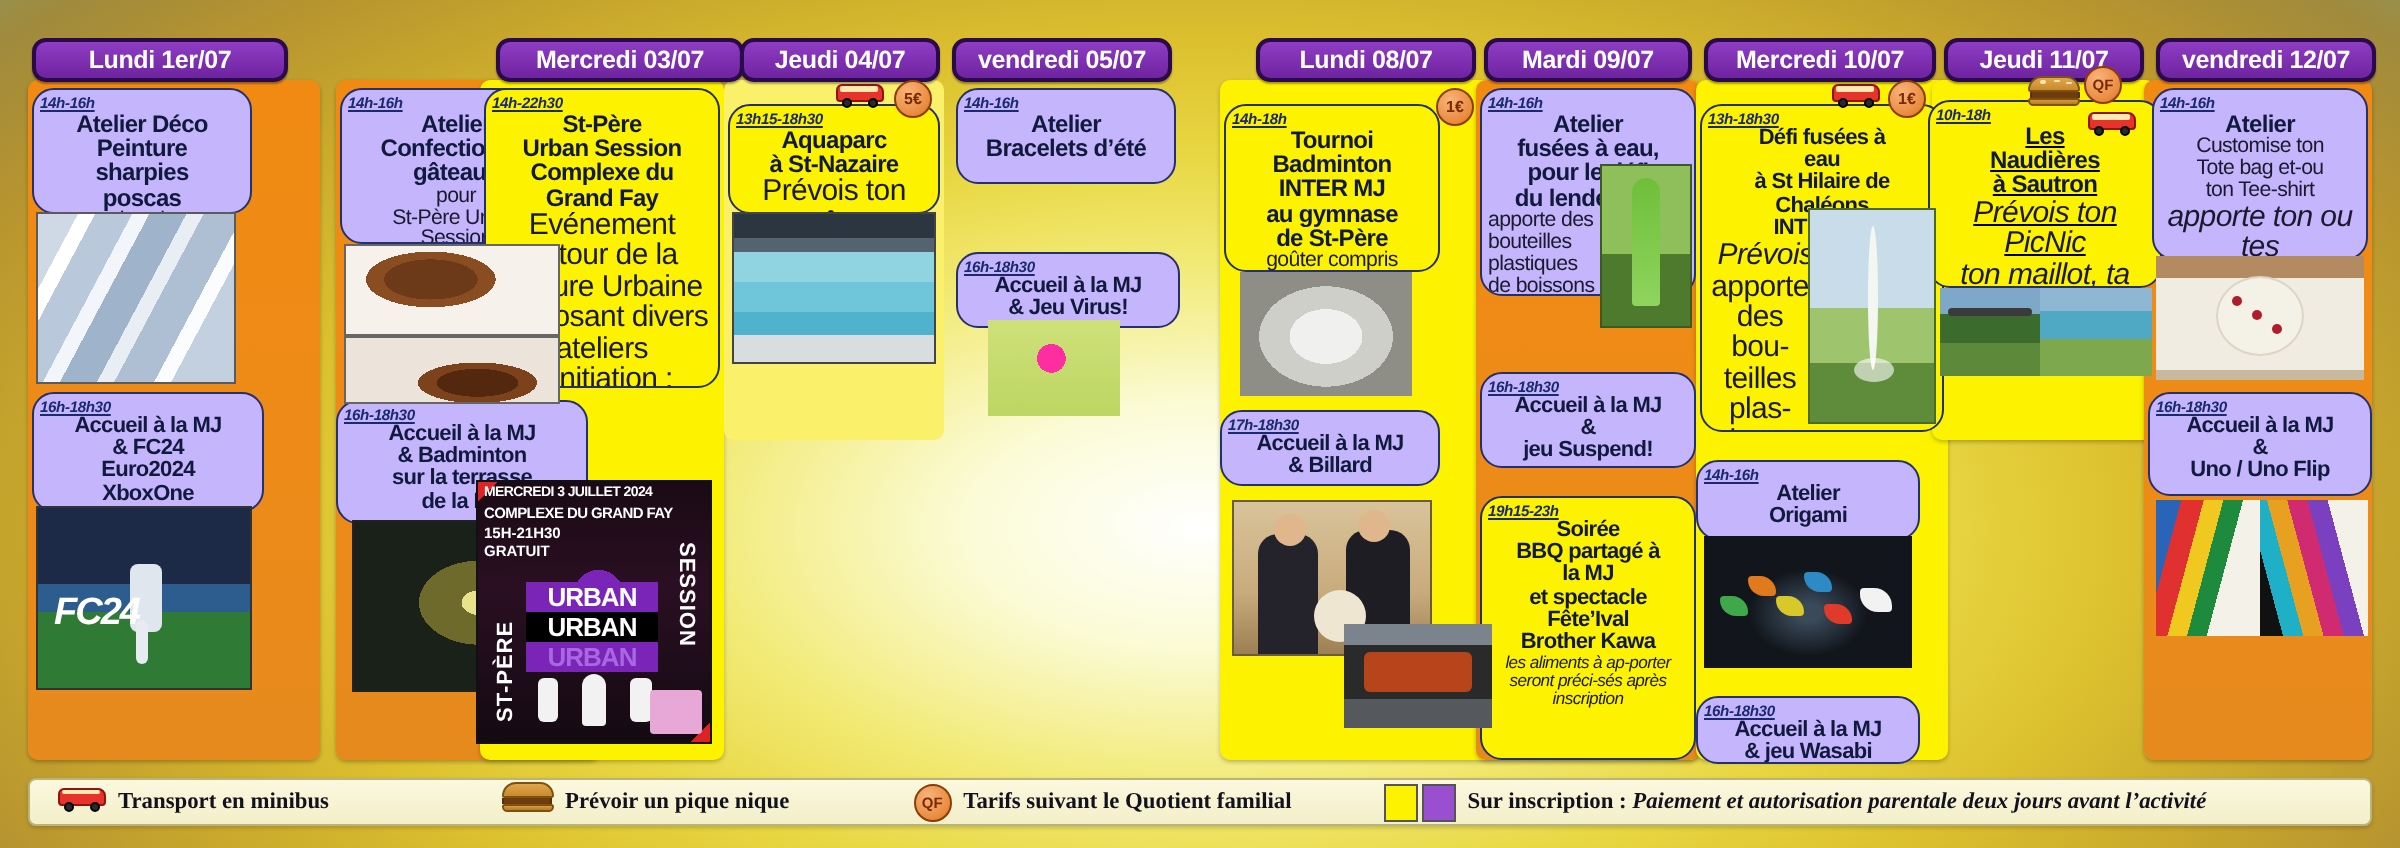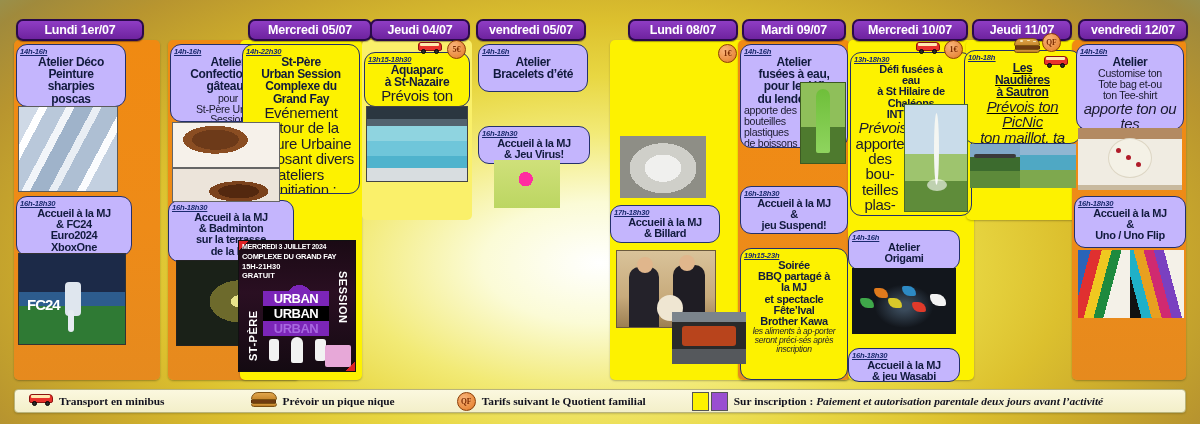--- a/index.html
+++ b/index.html
@@ -68,21 +68,21 @@
   .sub.tiny { font-size: 8.6px; }
 
   
   .badge { position: absolute; z-index: 30; }
   .coin {
     width: 19px; height: 19px; border-radius: 50%;
     background: radial-gradient(circle at 35% 30%, #f9b37a, #e98b3e 70%, #c9641f);
     border: 1.3px solid #8c3d06;
     display: flex; align-items: center; justify-content: center;
     font-size: 8px; font-weight: bold; color: #7a2a00;
-    font-family: Liberation Serif, serif;
+    font-family: Liberation Sans, sans-serif;
   }
   .coin.qf { font-size: 7.5px; }
   .bus {
     width: 24px; height: 14px; position: relative;
   }
   .bus .body {
     position: absolute; left: 0; top: 2px; width: 24px; height: 9px;
     background: #e8322c; border: 1px solid #8d1410; border-radius: 3px 4px 2px 2px;
   }
   .bus .win {
@@ -179,21 +179,21 @@
   <div class="panel yellow" style="left:610px; top:40px; width:240px; height:340px;"></div>
   <div class="panel orange" style="left:738px; top:40px; width:112px; height:340px;"></div>
   <div class="panel yellow" style="left:848px; top:40px; width:126px; height:340px;"></div>
   <div class="panel yellow" style="left:966px; top:40px; width:112px; height:180px;"></div>
   <div class="panel orange" style="left:1072px; top:40px; width:114px; height:340px;"></div>
 
   <div class="dayhdr" style="left:16px; top:19px; width:128px;">
       <span>Lundi 1er/07</span>
     </div>
   <div class="dayhdr" style="left:248px; top:19px; width:124px;">
-      <span>Mercredi 05/07</span>
+      <span>Mercredi 03/07</span>
     </div>
   <div class="dayhdr" style="left:370px; top:19px; width:100px;">
       <span>Jeudi 04/07</span>
     </div>
   <div class="dayhdr" style="left:476px; top:19px; width:110px;">
       <span>vendredi 05/07</span>
     </div>
   <div class="dayhdr" style="left:628px; top:19px; width:110px;">
       <span>Lundi 08/07</span>
     </div>
@@ -225,21 +225,21 @@
     <span class="time">16h-18h30</span>
     <span class="ttl sm" style="white-space:pre-line;">Accueil à la MJ
 &amp; FC24
 Euro2024
 XboxOne</span>
   </div>
   <div class="photo" style="left:18px; top:253px; width:108px; height:92px; border:1px solid #333;">
     <div class="inner ph-fc24">
       <div class="blob" style="left:46px; top:28px; width:16px; height:34px; background:#dfe6ee; border-radius:4px;"></div>
       <div class="blob" style="left:49px; top:56px; width:6px; height:22px; background:#e6ecf2; border-radius:3px;"></div>
-      <span class="shape" style="left:8px; top:42px; font-size:15px; font-weight:bold; color:#fff; letter-spacing:-1px;"><span>FC24</span></span>
+      <span class="shape" style="left:8px; top:42px; font-size:19px; font-weight:bold; color:#fff; font-style:italic; letter-spacing:-1px;"><span>FC24</span></span>
     </div>
   </div>
 
   <div class="card blue" style="left:170px; top:44px; width:116px; height:78px;">
     <span class="time">14h-16h</span>
     <span class="ttl" style="white-space:pre-line;">Atelier
 Confection de
 gâteaux</span>
     <span class="sub" style="white-space:pre-line;">pour
 St-Père Urban
@@ -323,20 +323,29 @@
     <span class="ttl sm" style="white-space:pre-line;">Accueil à la MJ
 &amp; Jeu Virus!</span>
   </div>
   <div class="photo" style="left:494px; top:160px; width:66px; height:48px;">
     <div class="inner ph-virus"></div>
   </div>
 
   <div class="badge" style="left:718px; top:44px;">
     <div class="coin">1€</div>
   </div>
+  <div class="card yel" style="left:612px; top:52px; width:108px; height:84px;">
+    <span class="time">14h-18h</span>
+    <span class="ttl" style="white-space:pre-line;">Tournoi
+Badminton
+INTER MJ
+au gymnase
+de St-Père</span>
+    <span class="sub">goûter compris</span>
+  </div>
   <div class="photo" style="left:620px; top:136px; width:86px; height:62px;">
     <div class="inner ph-rackets"></div>
   </div>
   <div class="card blue" style="left:610px; top:205px; width:110px; height:38px;">
     <span class="time">17h-18h30</span>
     <span class="ttl sm" style="white-space:pre-line;">Accueil à la MJ
 &amp; Billard</span>
   </div>
   <div class="photo" style="left:616px; top:250px; width:100px; height:78px; border:1px solid #6b5a3c;">
     <div class="inner ph-duo">

